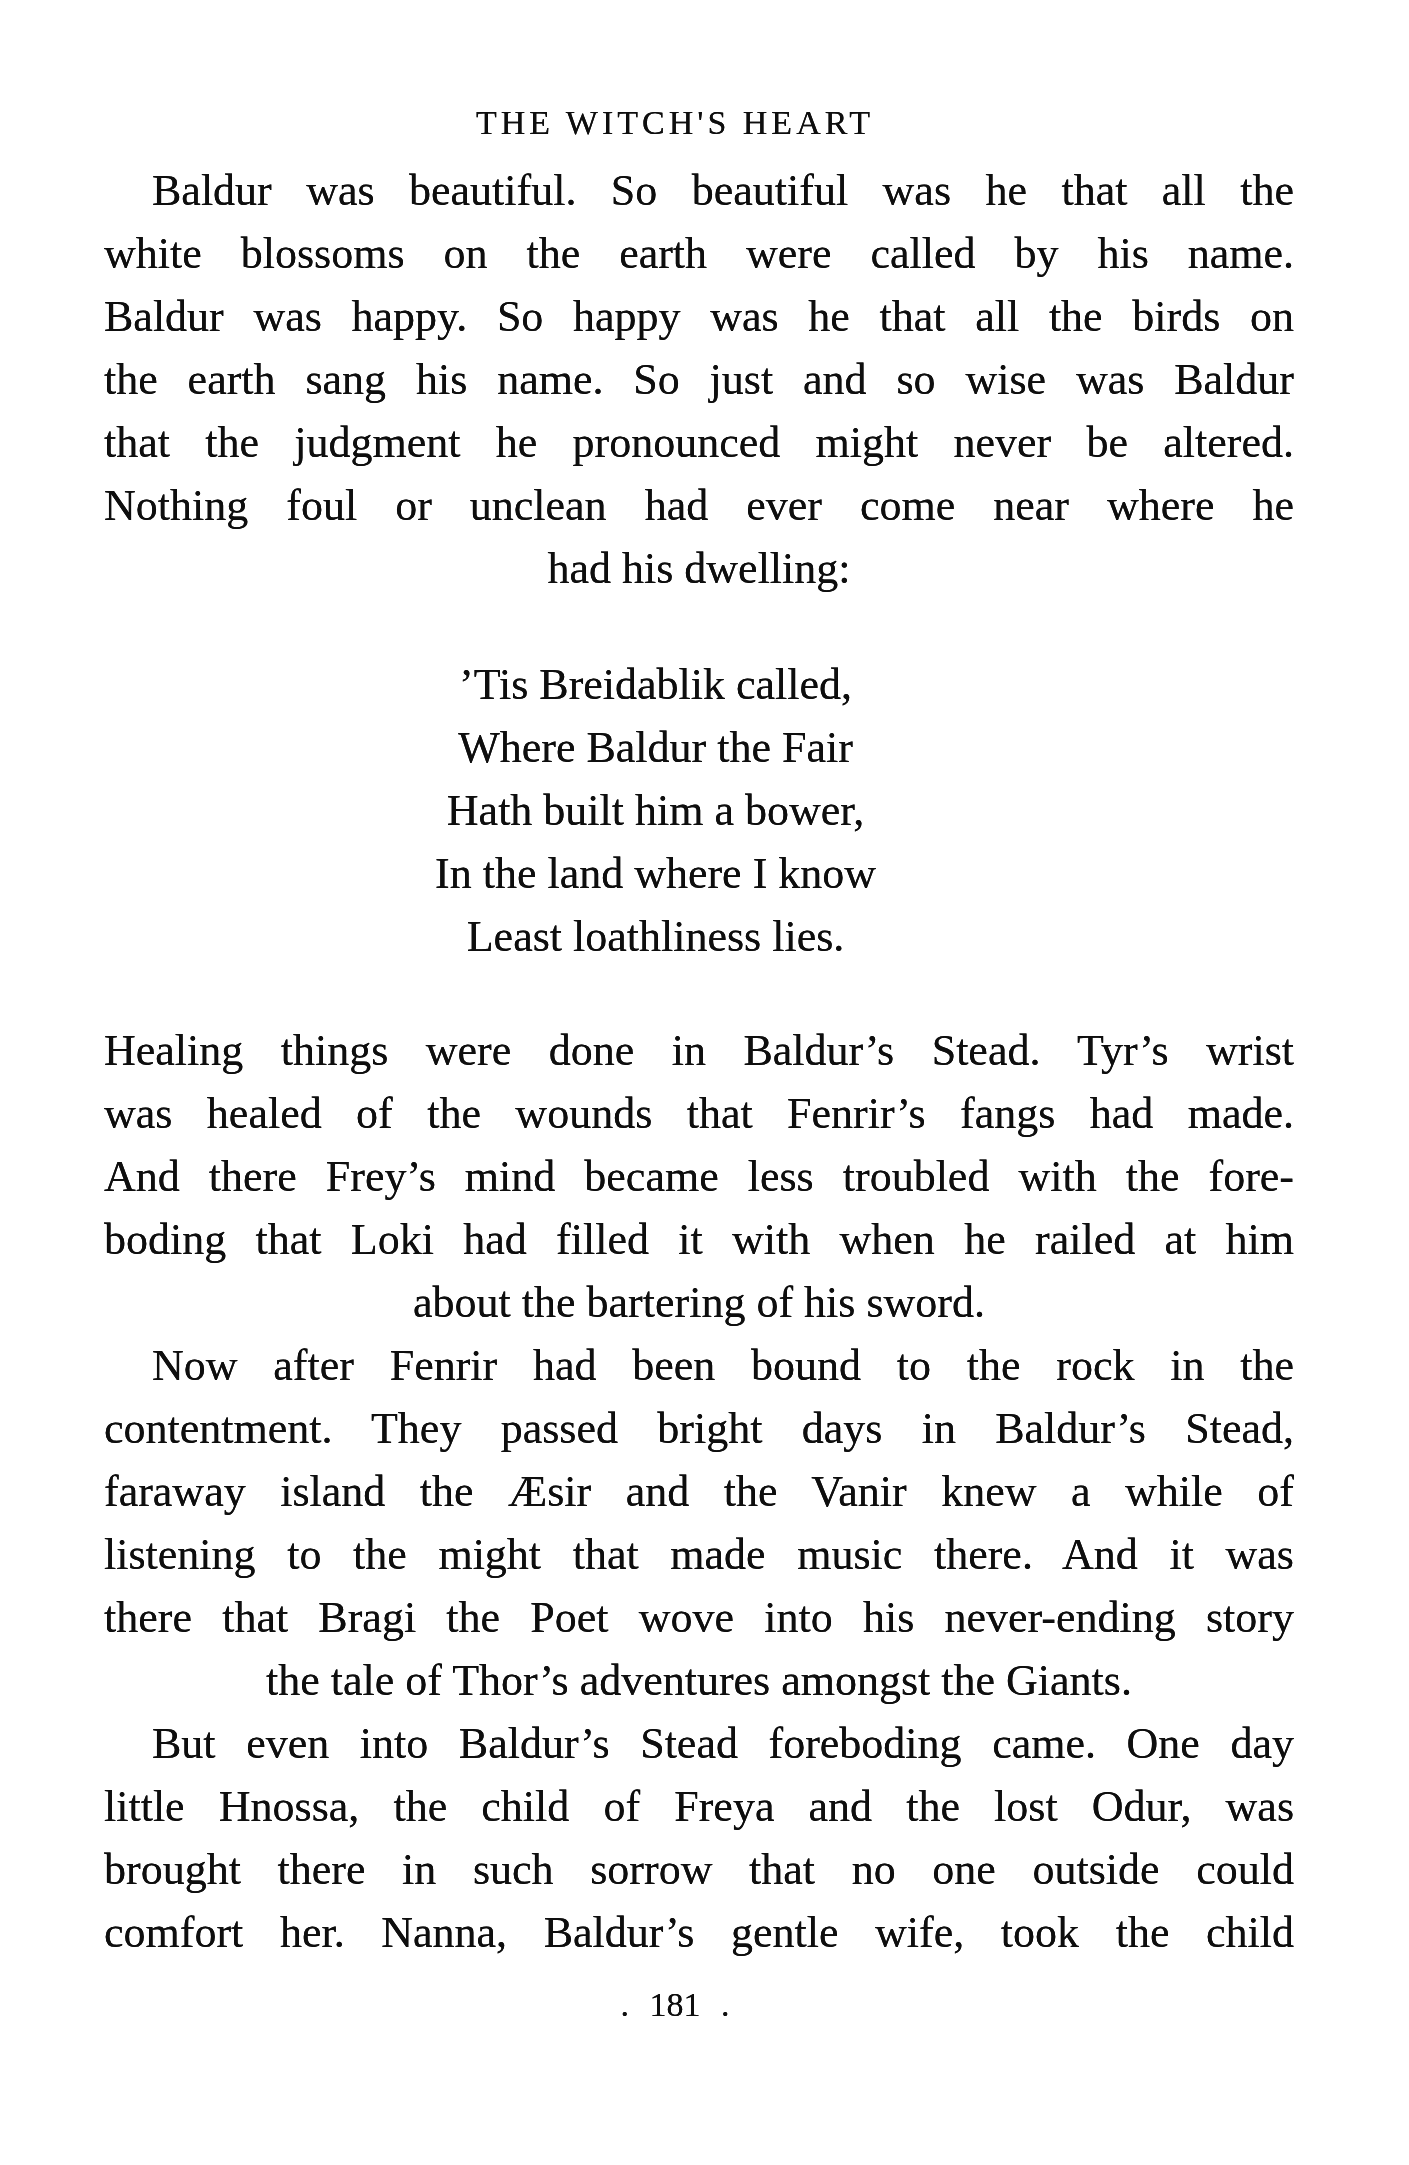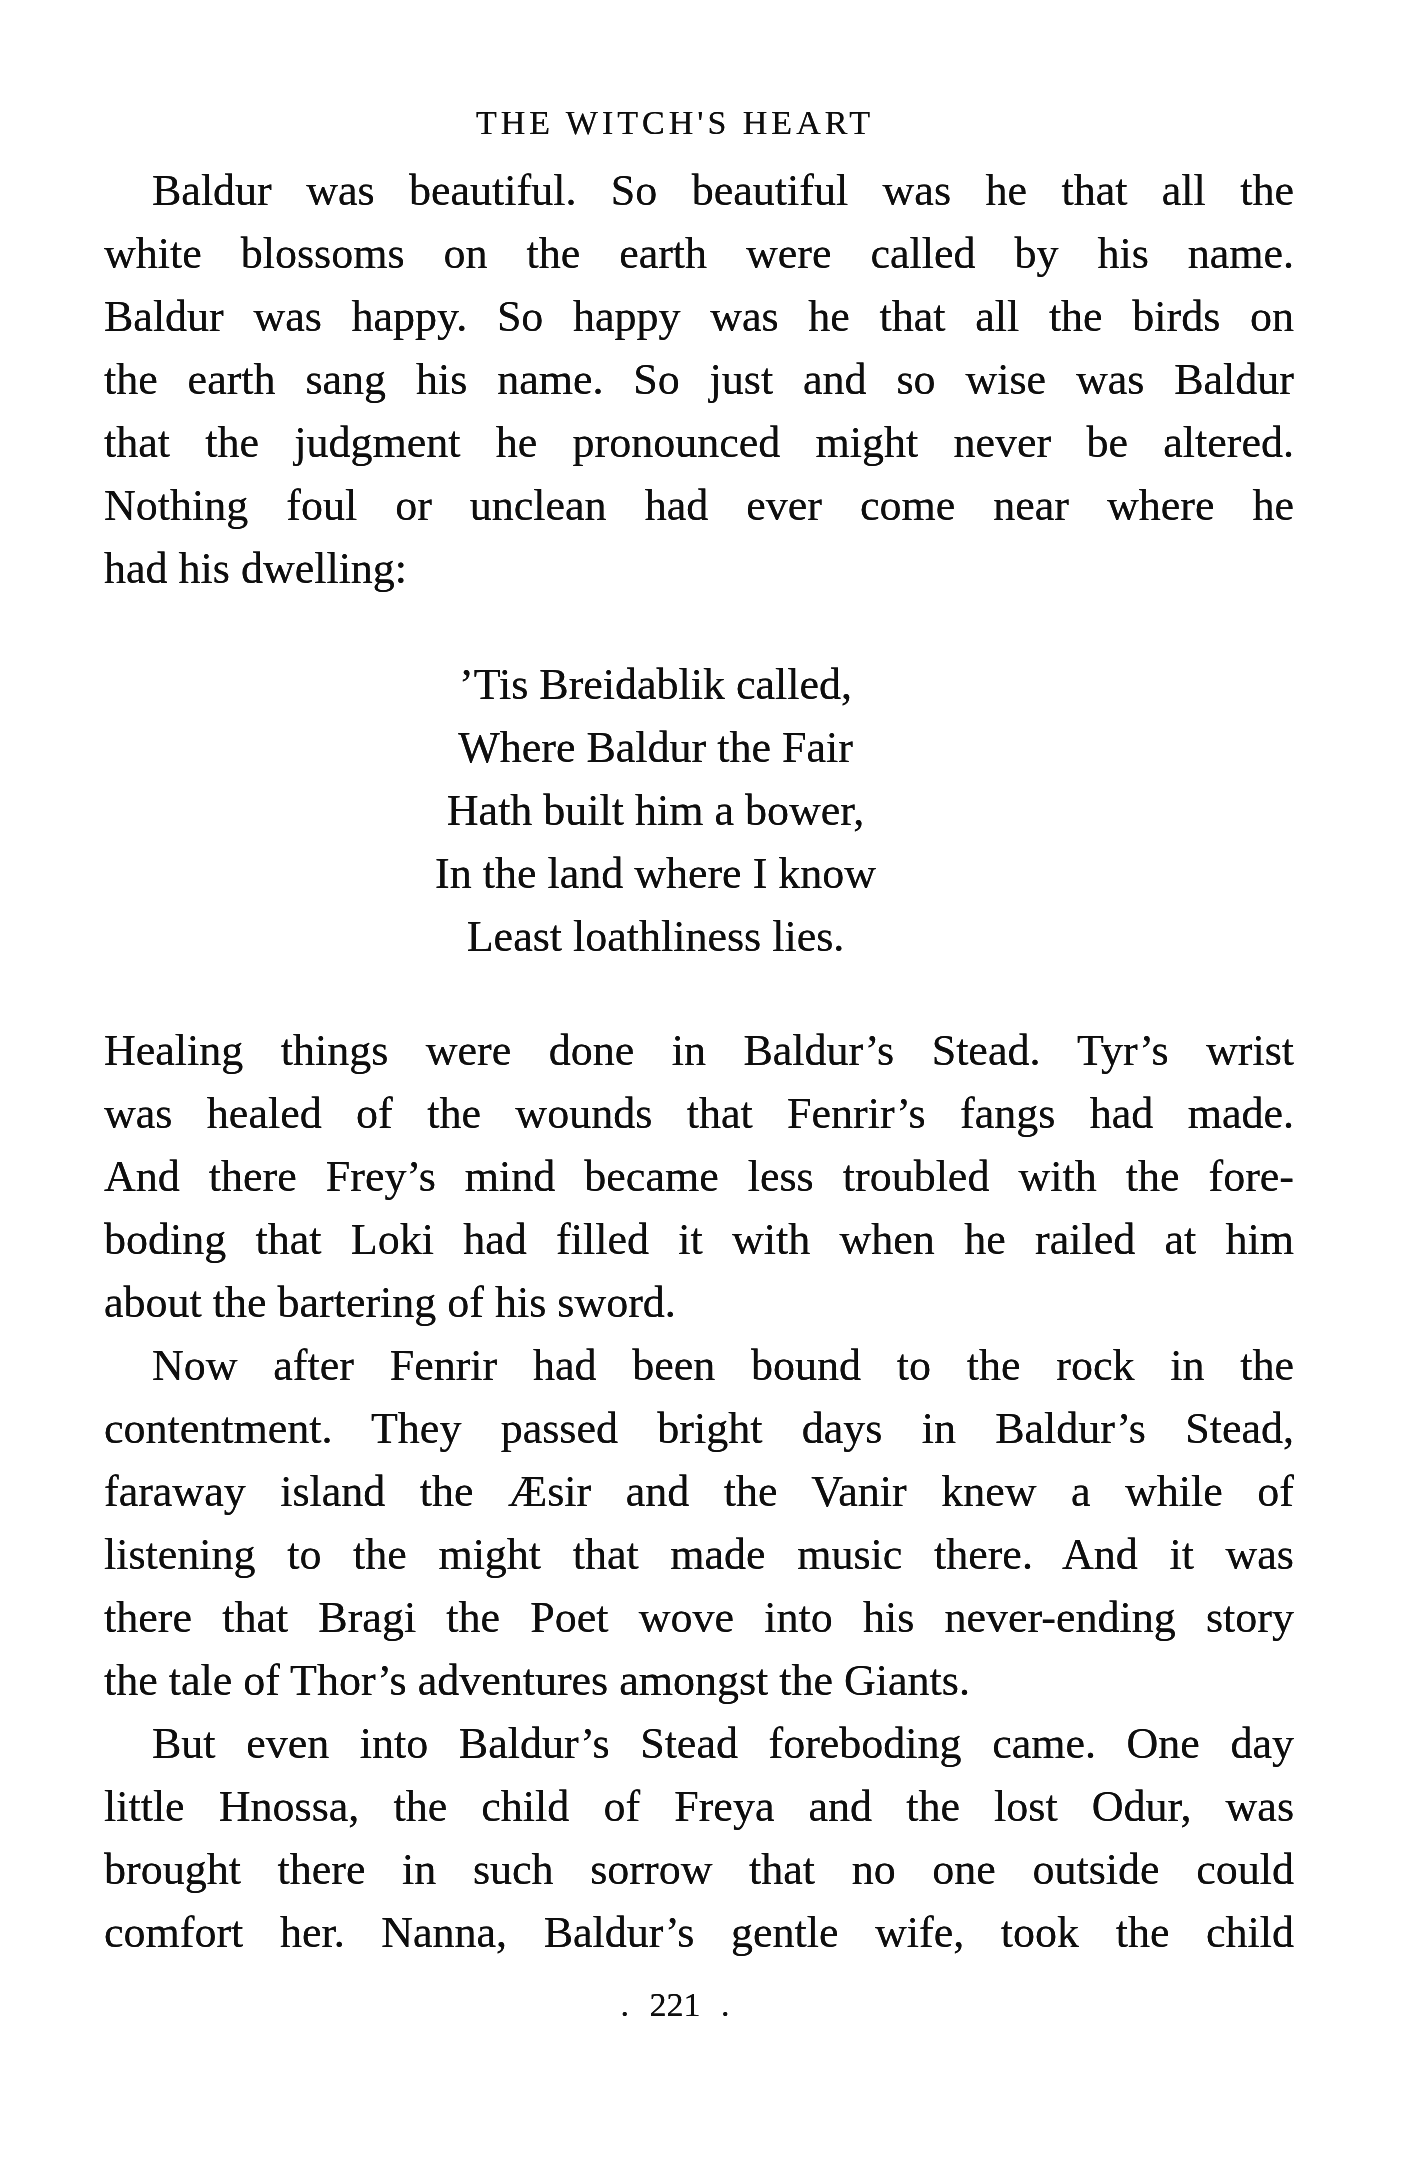--- a/index.html
+++ b/index.html
@@ -41,21 +41,21 @@
   .line {
     line-height: 63px;
     height: 63px;
   }
   
   .j {
     text-align: justify;
     text-align-last: justify;
   }
   
-  .e { text-align: left; }
+  .e { text-align: center; }
   
   .ind { text-indent: 48px; }
   .verse-block {
     position: absolute;
     top: 653px;
     left: 435px;
     font-size: 44px;
   }
   .verse-block .line { text-align: center; }
   .page-number {
@@ -115,15 +115,15 @@
 
     <div>
       <div class="line j ind">But even into Baldur’s Stead foreboding came. One day</div>
       <div class="line j">little Hnossa, the child of Freya and the lost Odur, was</div>
       <div class="line j">brought there in such sorrow that no one outside could</div>
       <div class="line j">comfort her. Nanna, Baldur’s gentle wife, took the child</div>
     </div>
 
   </div>
 
-  <div class="page-number">. 221 .</div>
+  <div class="page-number">. 181 .</div>
 
 </div>
 
 </body></html>

